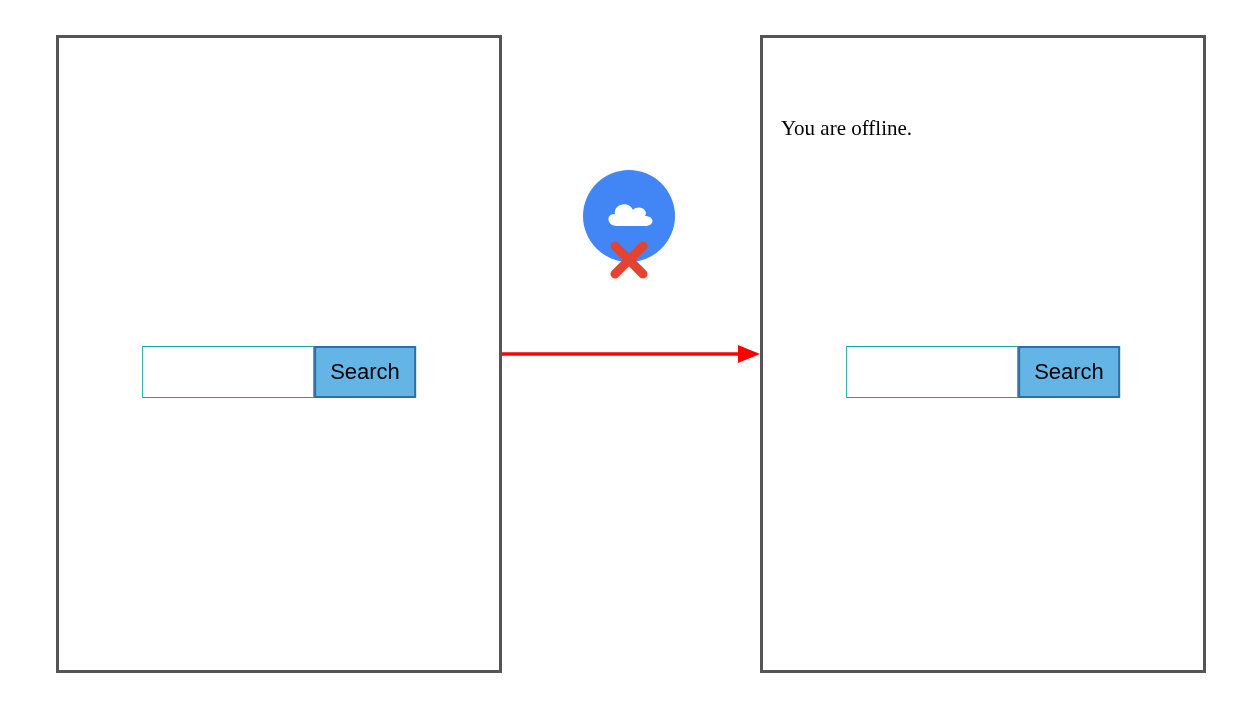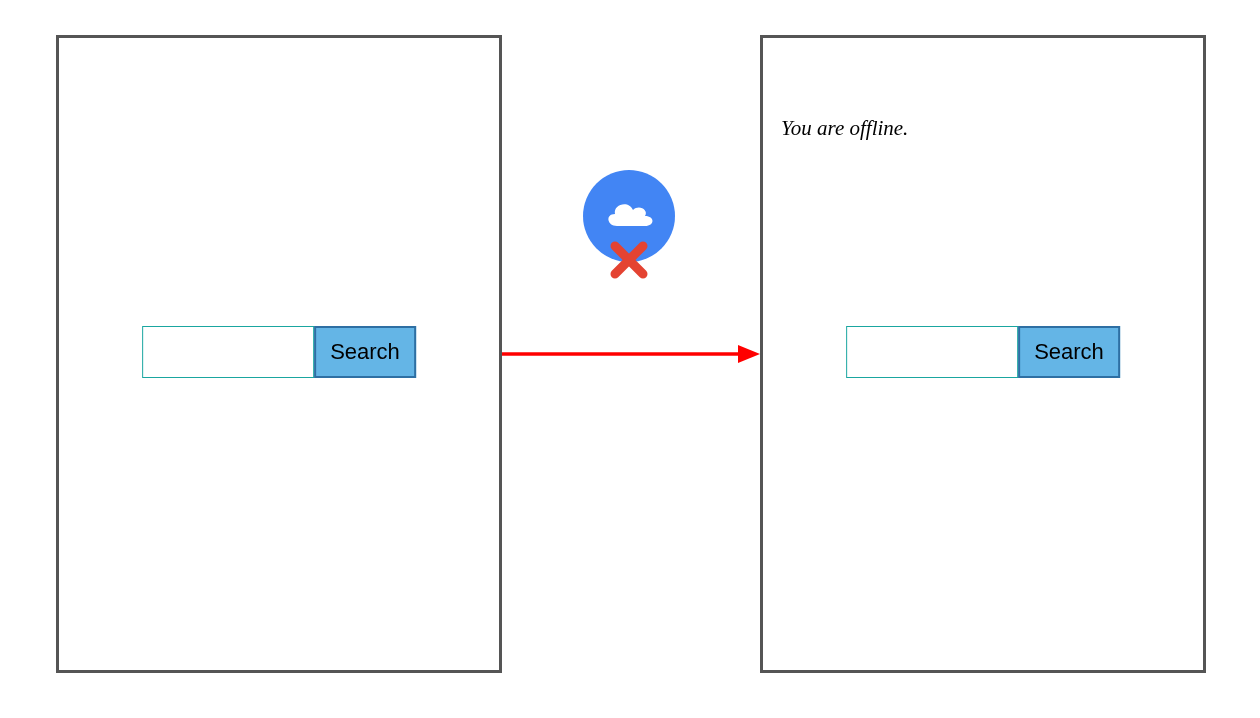--- a/index.html
+++ b/index.html
@@ -24,23 +24,23 @@
     .panel-right {
       left: 760px;
       top: 35px;
       width: 446px;
       height: 638px;
     }
     .search-group {
       position: absolute;
       left: 50%;
       transform: translateX(-50%);
-      top: 288px;
+      top: 296px;
       display: flex;
-      align-items: flex-start;
+      align-items: flex-end;
       height: 64px;
     }
     .search-input {
       width: 172px;
       height: 52px;
       border: 1px solid #1aa6a0;
       background: #fff;
       outline: none;
       font-size: 18px;
       padding: 0 6px;
@@ -56,21 +56,20 @@
       cursor: pointer;
     }
     .offline-block {
       position: absolute;
       left: 18px;
       right: 18px;
       top: 76px;
       font-size: 21px;
       line-height: 1.35;
       color: #000;
-      font-style: italic;
     }
     .offline-block p { margin-bottom: 22px; }
     .offline-block a { color: #1a0dab; text-decoration: underline; cursor: pointer; }
     .arrow {
       position: absolute;
       left: 502px;
       top: 334px;
       width: 258px;
       height: 40px;
       pointer-events: none;

